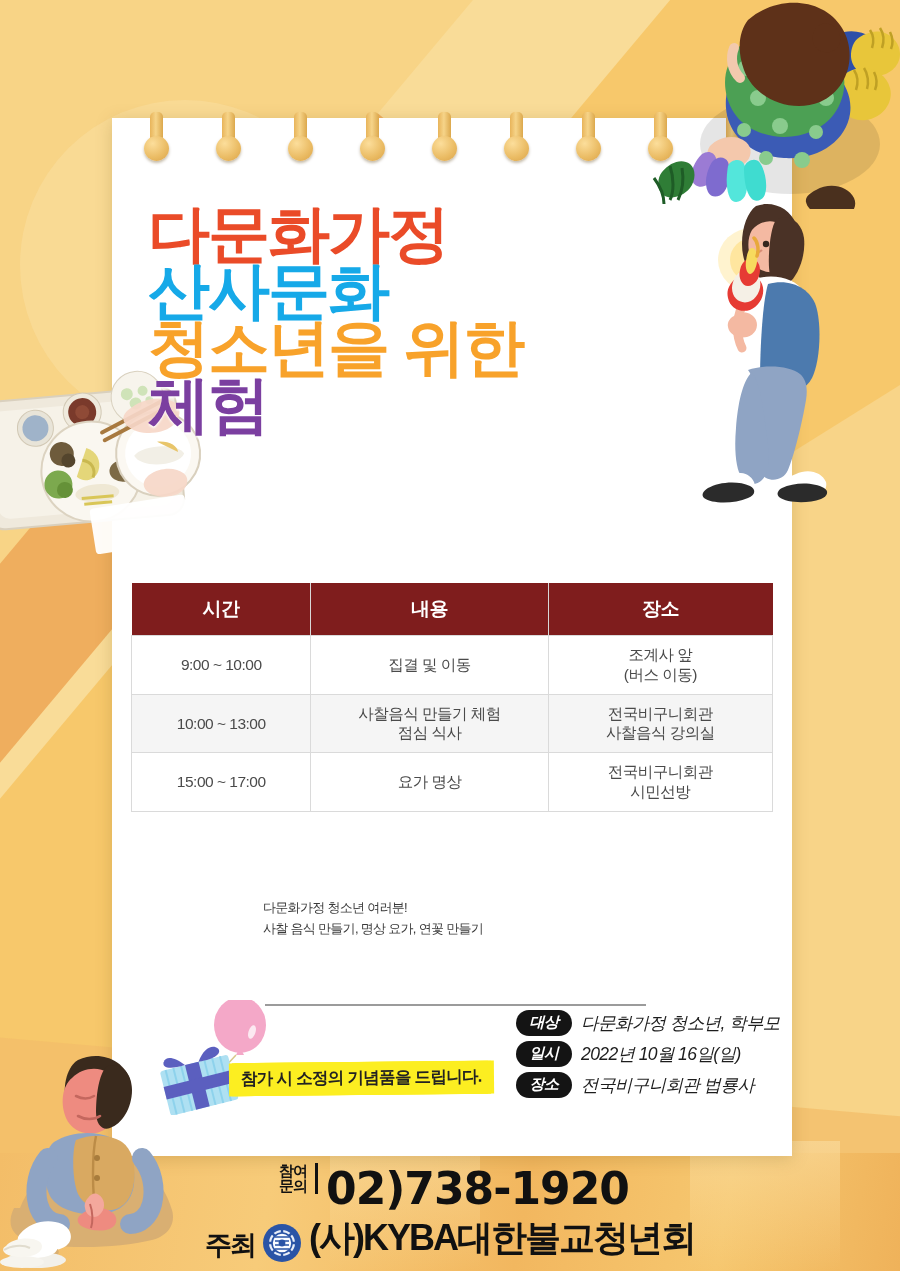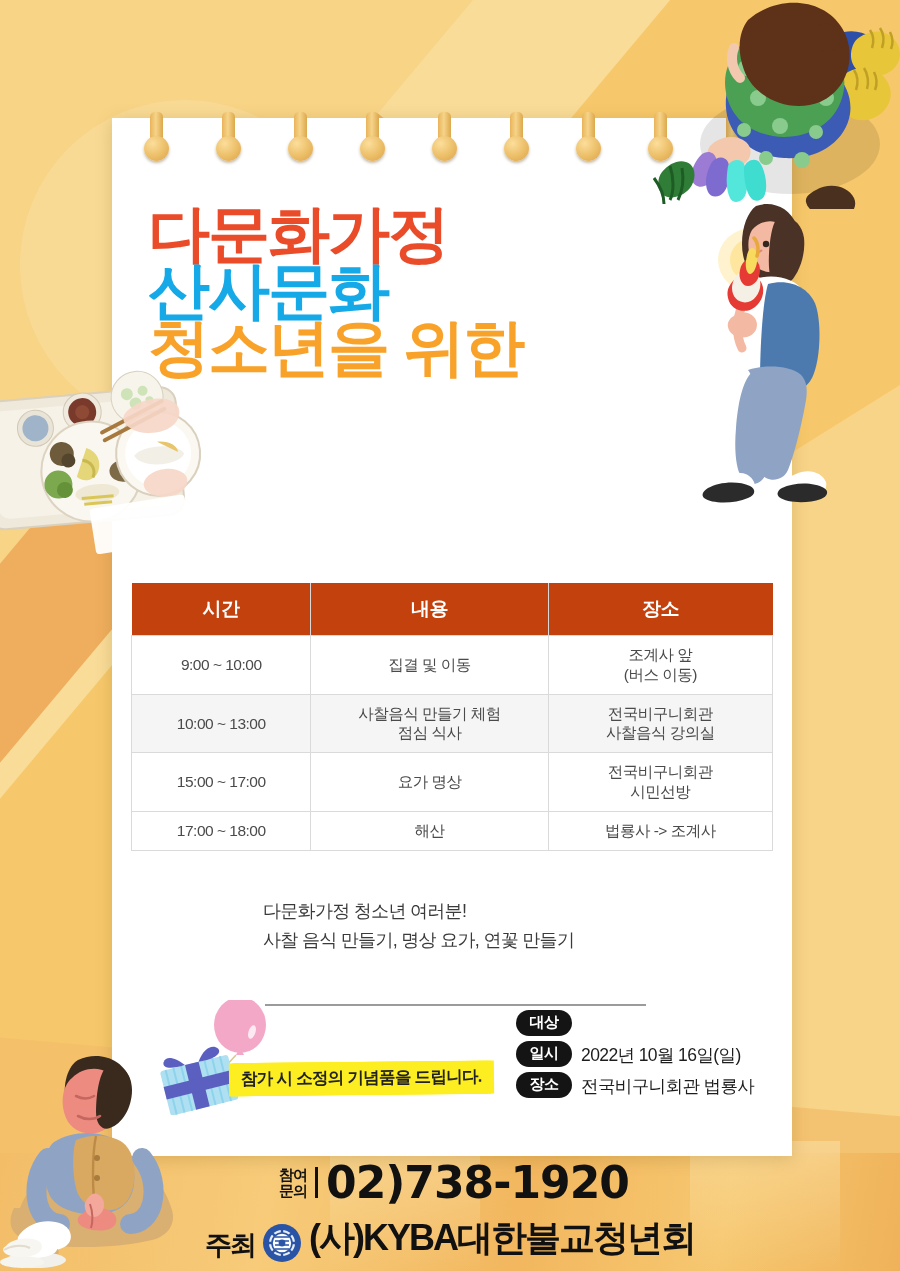--- a/index.html
+++ b/index.html
@@ -91,67 +91,66 @@
   .walker{ left:690px; top:188px; width:180px; height:322px; z-index:14; }
   
   .meditator{ left:-10px; top:1048px; width:250px; height:225px; z-index:14; }
   
   .balloon-gift{ left:150px; top:1000px; width:135px; height:115px; z-index:14; }
 
   
   .tbl-wrap{ position:absolute; left:131px; top:583px; width:642px; z-index:12; }
   table{ border-collapse:collapse; width:100%; table-layout:fixed; }
   th{
-    background:#c2410c; color:#fff; font-size:19px; font-weight:700;
+    background:#7f1d1d; color:#fff; font-size:19px; font-weight:700;
     padding:13px 4px; border-right:1px solid #d8d8d8; letter-spacing:-.5px;
   }
   th:last-child{ border-right:none; }
   td{
     border:1px solid #DADADA; color:#4a4a4a; font-size:15.5px;
     text-align:center; padding:9px 4px; line-height:1.28; letter-spacing:-.5px;
   }
   tbody tr:nth-child(2) td{ background:#F5F5F5; }
   col.c1{ width:28%; } col.c2{ width:37%; } col.c3{ width:35%; }
 
   
   .desc{
     position:absolute; left:263px; top:897px; z-index:12;
-    font-size:18px; color:#3a3a3a; line-height:1.62; letter-spacing:-.7px;
+    font-size:13px; color:#3a3a3a; line-height:1.62; letter-spacing:-.7px;
   }
   .divider{
     position:absolute; left:265px; top:1004px; width:381px; height:2px;
     background:#9b9b9b; z-index:12;
   }
 
   
   .highlight{
     position:absolute; left:232px; top:1062px; z-index:15;
     background:#FCEE21; color:#222; font-size:16.5px; font-weight:600;
     padding:5px 9px 6px; letter-spacing:-.7px;
     transform:rotate(-.6deg);
     box-shadow:3px 0 0 #FCEE21,-3px 0 0 #FCEE21;
   }
 
   
   .info{ position:absolute; left:516px; top:1010px; z-index:13; width:300px; }
-  .info-row{ display:flex; align-items:flex-end; margin-bottom:5px; }
+  .info-row{ display:flex; align-items:center; margin-bottom:5px;font-style:italic; }
   .pill{
     flex:0 0 auto; background:#141414; color:#fff; font-weight:800;
     font-size:15px; border-radius:13px; padding:3px 11px 4px;
     letter-spacing:-.5px; min-width:56px; text-align:center;
   }
   .info-val{ margin-left:9px; color:#1d1d1d; letter-spacing:-.6px; }
   .v-lg{ font-size:17.5px; }
   .v-sm{ font-size:11.5px; line-height:1.34; font-weight:600; }
 
   
   .footer{ position:absolute; left:0; right:0; bottom:8px; z-index:16; }
   .phone-row{
-    display:flex; align-items:center; justify-content:center; gap:8px;
-    margin-bottom:6px;
+    display:flex; align-items:flex-start; justify-content:center; gap:8px;
     padding-left:8px;
   }
   .phone-lbl{
     font-size:15px; font-weight:900; color:#111; line-height:1.02;
     text-align:center; letter-spacing:-1px; padding-right:8px;
     border-right:3px solid #111;
   }
   .phone-lbl span{ display:block; }
   .phone-num{
     font-size:44px; font-weight:900; color:#111; letter-spacing:-1px;
@@ -229,20 +228,21 @@
     <path d="M150 58c14-10 34-12 46-4 8 6 6 18-4 24-12 8-34 6-44-4-6-6-4-12 2-16z" fill="#F6D7C8" opacity=".92"></path>
     <path d="M166 124c10-6 26-6 34 2 6 6 2 16-8 20-12 4-28 0-32-8-3-6 1-11 6-14z" fill="#F6D7C8" opacity=".92"></path>
     <rect x="104" y="150" width="96" height="46" rx="4" fill="#FFFFFF" opacity=".95" transform="rotate(-4 150 172)"></rect>
   </g>
 </svg>
 
 <div class="title-wrap">
   <span class="tl tl1">다문화가정</span>
   <span class="tl tl3">산사문화</span>
   <span class="tl tl2">청소년을 위한</span>
+  <span class="tl tl4">체험</span>
 </div>
 
 <svg class="ill kid-top" viewBox="0 0 265 215">
   <ellipse cx="150" cy="150" rx="90" ry="50" fill="#000" opacity=".10"></ellipse>
   <path d="M196 40c22-8 40 2 46 16 5 13-4 26-18 30-16 5-34-4-38-18-3-12 2-24 10-28z" fill="#2D4FA8"></path>
   <path d="M226 40c16-8 34 4 34 20 0 14-14 24-30 22-14-2-22-14-18-28 2-8 8-12 14-14z" fill="#E8C63A"></path>
   <path d="M230 36c4 6 4 12 2 18M240 34c4 6 4 14 2 20M250 38c3 6 3 12 1 17" stroke="#BFA024" stroke-width="2.5" fill="none"></path>
   <path d="M208 78c18-10 38 0 42 16 4 15-8 30-24 32-16 2-30-10-30-26 0-10 5-18 12-22z" fill="#E8C63A"></path>
   <path d="M214 76c4 6 4 14 2 20M224 74c4 6 5 15 3 21M234 78c3 6 3 13 1 18" stroke="#BFA024" stroke-width="2.5" fill="none"></path>
   <path d="M120 64c-22 6-36 26-34 50 2 28 26 48 58 50 36 2 62-18 66-44 4-28-18-52-50-56-16-2-30-2-40 0z" fill="#3B5BB5"></path>
@@ -322,25 +322,20 @@
       <tr>
         <td>10:00 ~ 13:00</td>
         <td>사찰음식 만들기 체험<br>점심 식사</td>
         <td>전국비구니회관<br>사찰음식 강의실</td>
       </tr>
       <tr>
         <td>15:00 ~ 17:00</td>
         <td>요가 명상</td>
         <td>전국비구니회관<br>시민선방</td>
       </tr>
-      <tr>
-        <td>17:00 ~ 18:00</td>
-        <td>해산</td>
-        <td>법룡사 -&gt; 조계사</td>
-      </tr>
     </tbody>
   </table>
 </div>
 
 <div class="desc">
   <div>다문화가정 청소년 여러분!</div>
   <div>사찰 음식 만들기, 명상 요가, 연꽃 만들기</div>
 </div>
 <div class="divider"></div>
 
@@ -365,20 +360,21 @@
     <path d="M40 62c-8-10-16-14-20-8-3 5 4 9 20 8z" fill="#5B5FBF"></path>
     <path d="M54 62c8-12 18-14 22-8 3 5-5 10-22 8z" fill="#5B5FBF"></path>
   </g>
 </svg>
 
 <div class="highlight">참가 시 소정의 기념품을 드립니다.</div>
 
 <div class="info">
   <div class="info-row">
     <span class="pill">대상</span>
+    <span class="info-val v-lg">다문화가정 청소년, 학부모</span>
   </div>
   <div class="info-row">
     <span class="pill">일시</span>
     <span class="info-val v-lg">2022년 10월 16일(일)</span>
   </div>
   <div class="info-row">
     <span class="pill">장소</span>
     <span class="info-val v-lg">전국비구니회관 법룡사</span>
   </div>
 </div>

